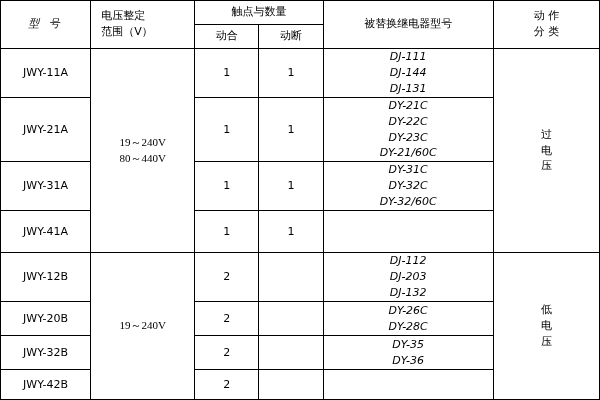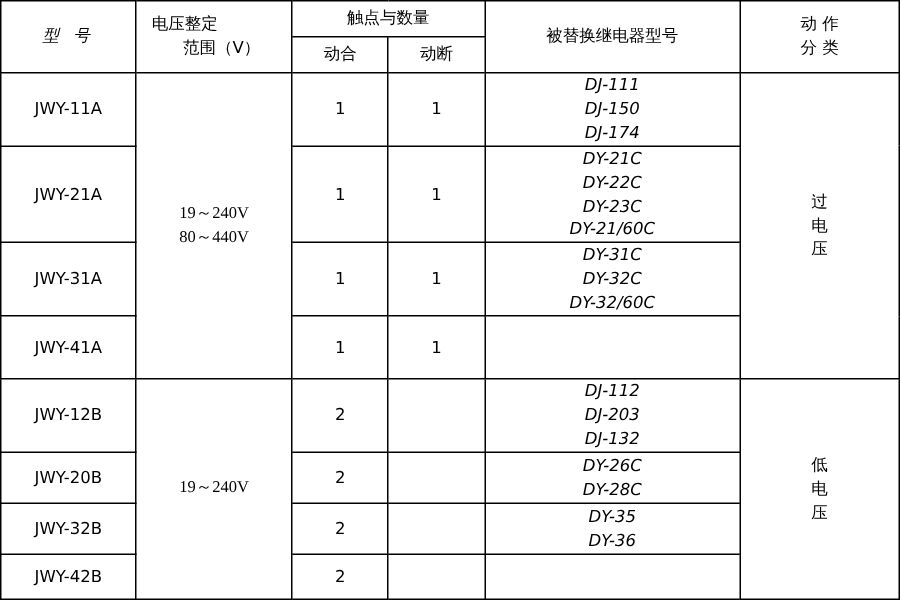--- a/index.html
+++ b/index.html
@@ -76,21 +76,21 @@
       <col class="c-repl">
       <col class="c-act">
   </colgroup>
   <tbody>
     <tr>
       <td rowspan="2" class="hdr hdr-spaced">型  号</td>
       <td rowspan="2" class="hdr">
         <div style="text-align:left; padding-left:10px;">
           <span>电压整定</span>
         </div>
-        <div style="text-align:center; padding-left:10px;">
+        <div style="text-align:left; padding-left:10px;">
           <span>范围（V）</span>
         </div>
       </td>
       <td colspan="2" class="hdr">触点与数量</td>
       <td rowspan="2" class="hdr">被替换继电器型号</td>
       <td rowspan="2" class="hdr">
         <div><span>动  作</span></div>
         <div><span>分  类</span></div>
       </td>
     </tr>
@@ -102,22 +102,22 @@
     <tr style="height:44px;">
       <td class="model">JWY-11A</td>
       <td rowspan="4" class="volt">
         <div><span>19～240V</span></div>
         <div><span>80～440V</span></div>
       </td>
       <td class="num">1</td>
       <td class="num">1</td>
       <td class="repl stack">
         <span>DJ-111</span>
-        <span>DJ-150</span>
-        <span>DJ-174</span>
+        <span>DJ-144</span>
+        <span>DJ-131</span>
       </td>
       <td rowspan="4" class="vert">
         <div><span>过</span></div>
         <div><span>电</span></div>
         <div><span>压</span></div>
       </td>
     </tr>
 
     <tr style="height:56px;">
       <td class="model">JWY-21A</td>

